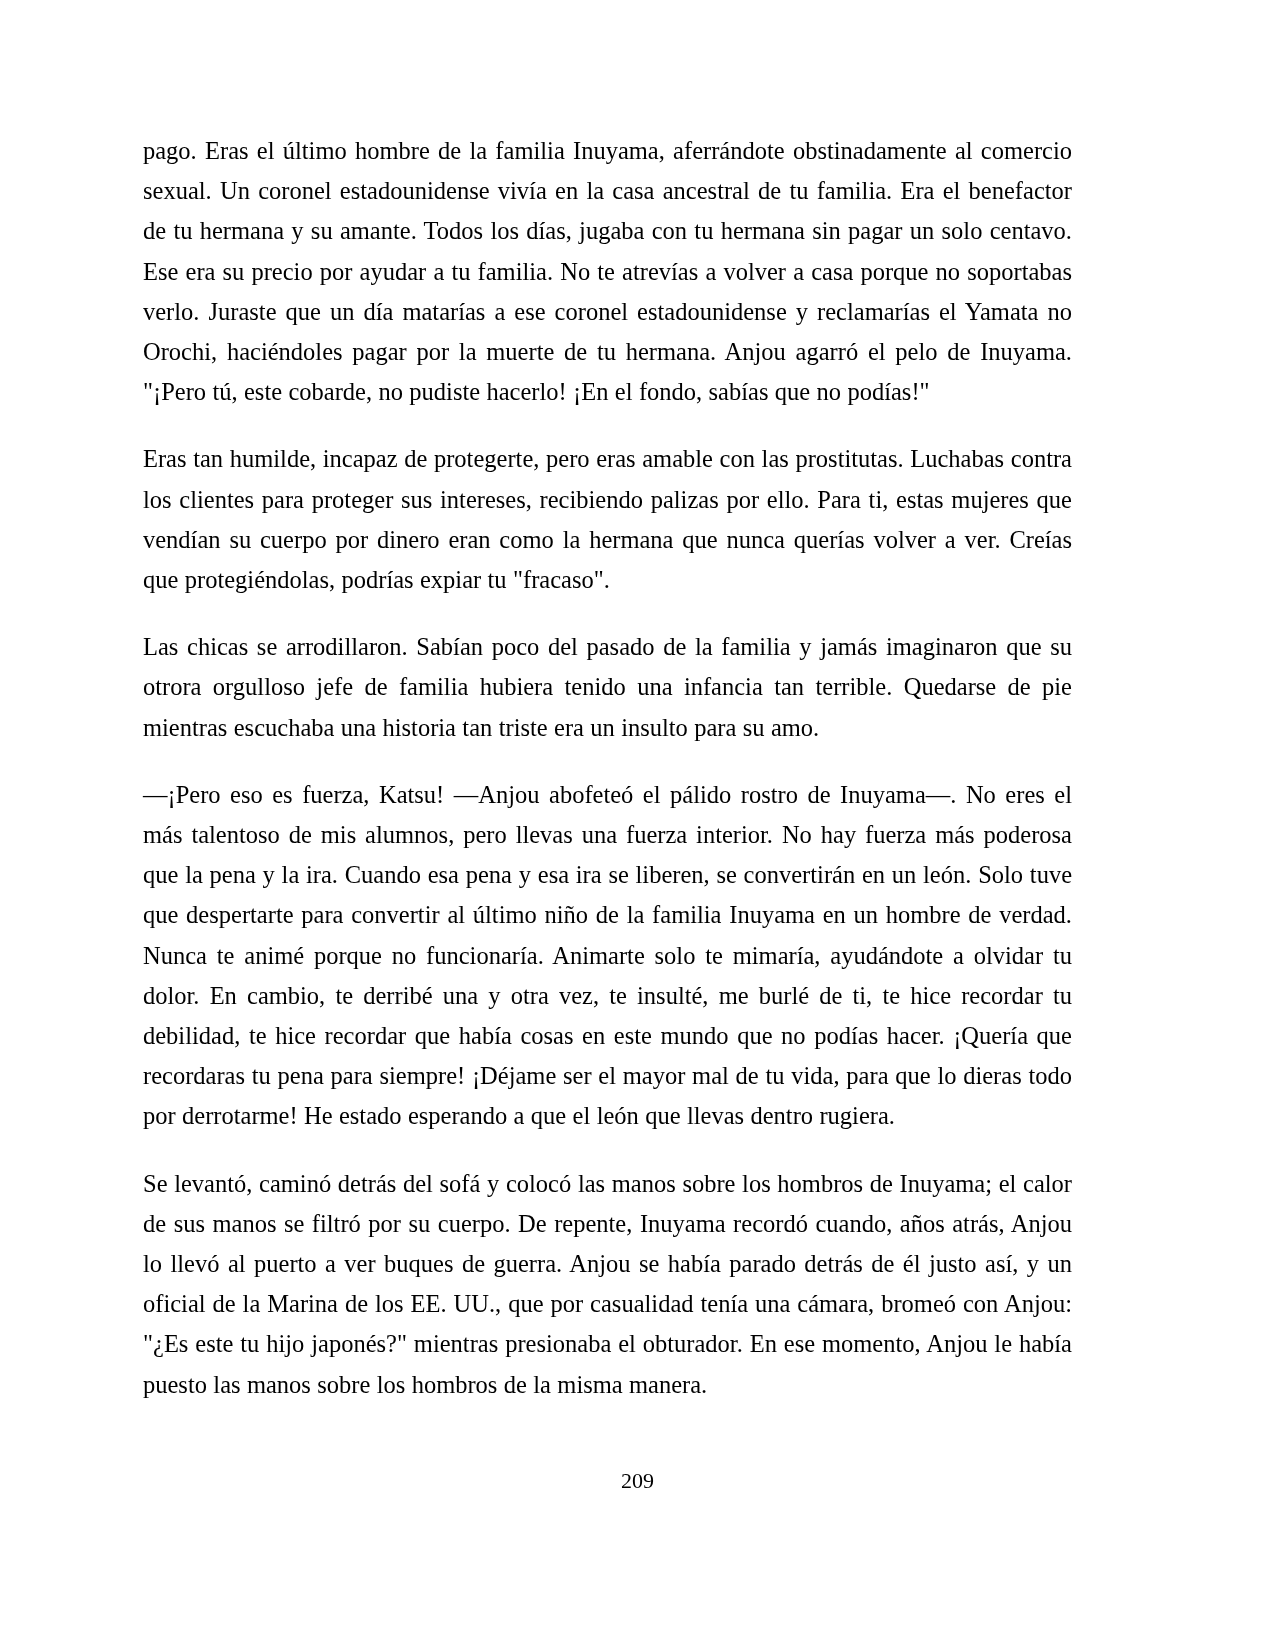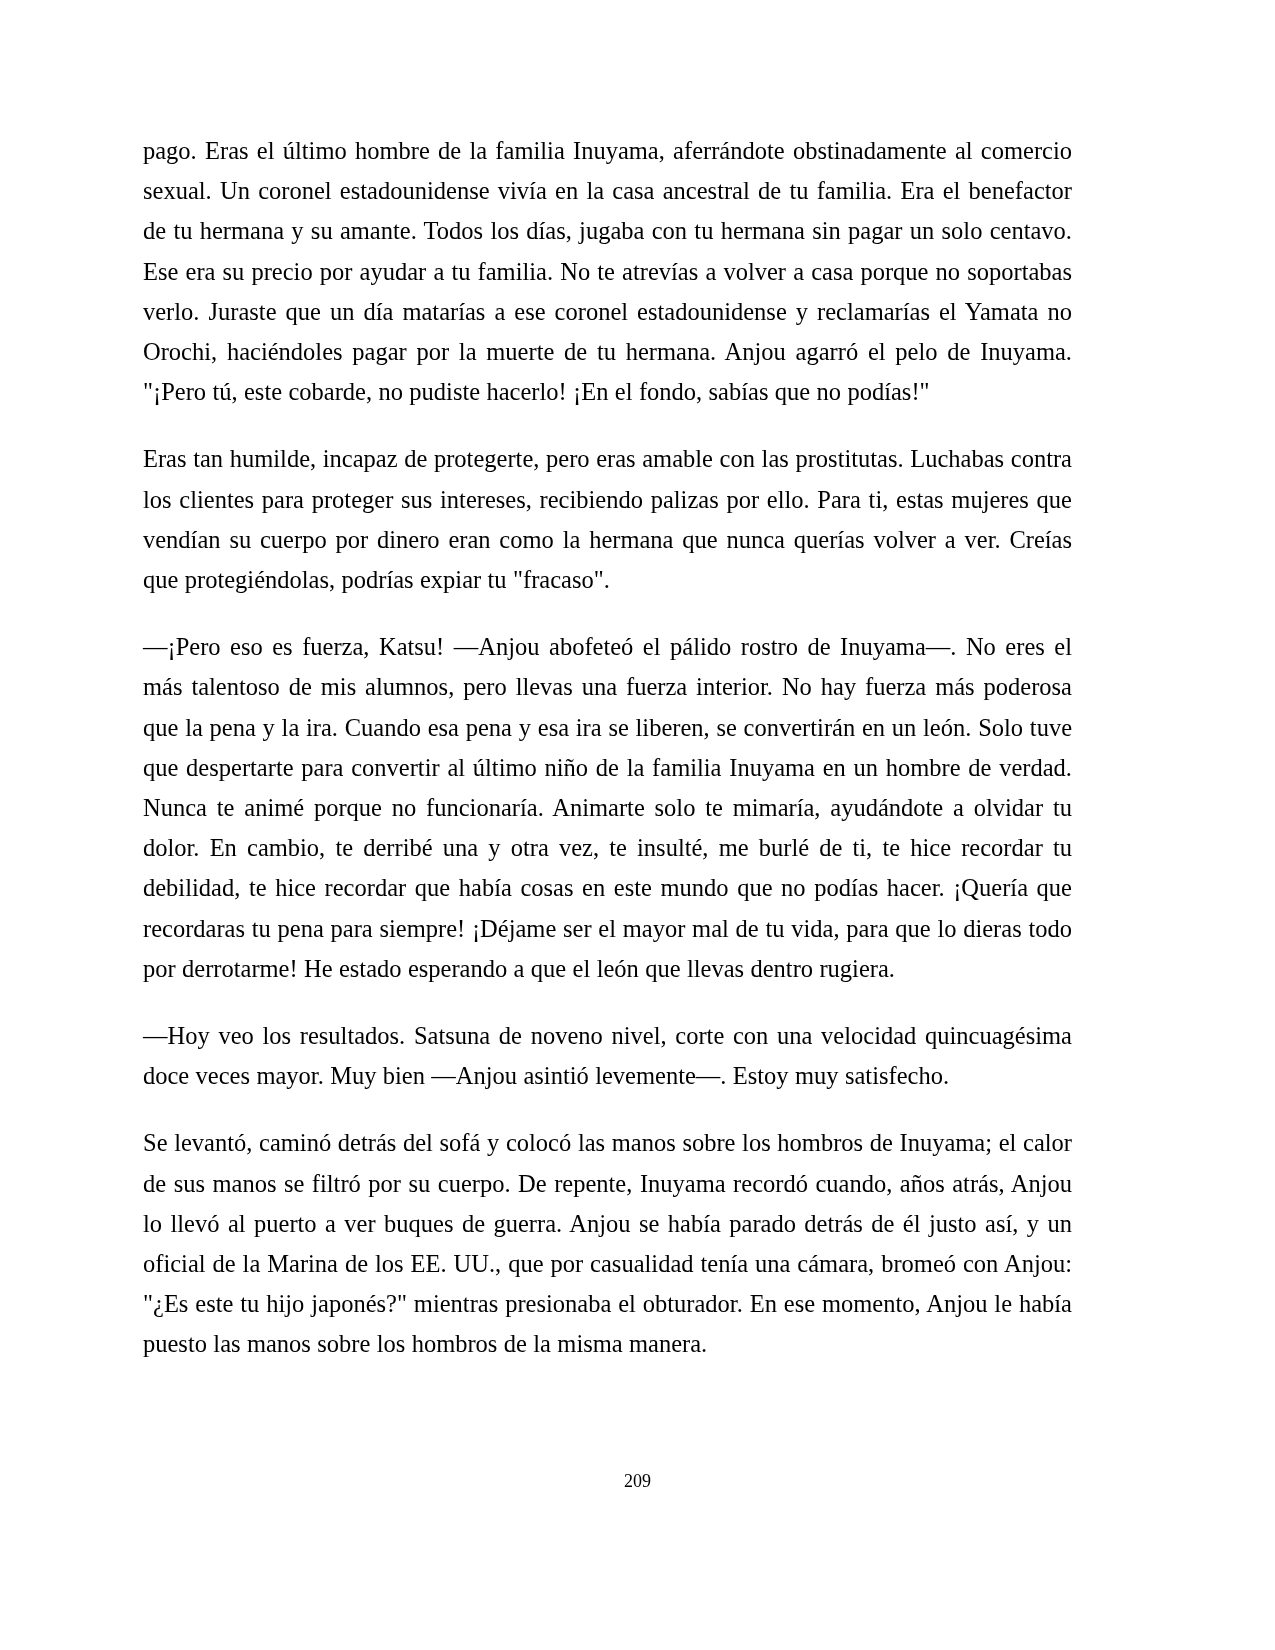--- a/index.html
+++ b/index.html
@@ -40,33 +40,33 @@
   }
   p.para:last-child {
     margin-bottom: 0;
   }
   .page-number {
     position: absolute;
     left: 0;
     right: 0;
     top: 1468px;
     text-align: center;
-    font-size: 18px;
+    font-size: 22px;
     line-height: 26px;
     font-family: "Liberation Serif", "DejaVu Serif", serif;
   }
 </style>
 </head>
 <body>
 
 <div class="page">
 
   <div class="text-column">
     <p class="para">pago. Eras el último hombre de la familia Inuyama, aferrándote obstinadamente al comercio sexual. Un coronel estadounidense vivía en la casa ancestral de tu familia. Era el benefactor de tu hermana y su amante. Todos los días, jugaba con tu hermana sin pagar un solo centavo. Ese era su precio por ayudar a tu familia. No te atrevías a volver a casa porque no soportabas verlo. Juraste que un día matarías a ese coronel estadounidense y reclamarías el Yamata no Orochi, haciéndoles pagar por la muerte de tu hermana. Anjou agarró el pelo de Inuyama. "¡Pero tú, este cobarde, no pudiste hacerlo! ¡En el fondo, sabías que no podías!"</p>
     <p class="para">Eras tan humilde, incapaz de protegerte, pero eras amable con las prostitutas. Luchabas contra los clientes para proteger sus intereses, recibiendo palizas por ello. Para ti, estas mujeres que vendían su cuerpo por dinero eran como la hermana que nunca querías volver a ver. Creías que protegiéndolas, podrías expiar tu "fracaso".</p>
+    <p class="para">Las chicas se arrodillaron. Sabían poco del pasado de la familia y jamás imaginaron que su otrora orgulloso jefe de familia hubiera tenido una infancia tan terrible. Quedarse de pie mientras escuchaba una historia tan triste era un insulto para su amo.</p>
     <p class="para">—¡Pero eso es fuerza, Katsu! —Anjou abofeteó el pálido rostro de Inuyama—. No eres el más talentoso de mis alumnos, pero llevas una fuerza interior. No hay fuerza más poderosa que la pena y la ira. Cuando esa pena y esa ira se liberen, se convertirán en un león. Solo tuve que despertarte para convertir al último niño de la familia Inuyama en un hombre de verdad. Nunca te animé porque no funcionaría. Animarte solo te mimaría, ayudándote a olvidar tu dolor. En cambio, te derribé una y otra vez, te insulté, me burlé de ti, te hice recordar tu debilidad, te hice recordar que había cosas en este mundo que no podías hacer. ¡Quería que recordaras tu pena para siempre! ¡Déjame ser el mayor mal de tu vida, para que lo dieras todo por derrotarme! He estado esperando a que el león que llevas dentro rugiera.</p>
-    <p class="para">—Hoy veo los resultados. Satsuna de noveno nivel, corte con una velocidad quincuagésima doce veces mayor. Muy bien —Anjou asintió levemente—. Estoy muy satisfecho.</p>
     <p class="para">Se levantó, caminó detrás del sofá y colocó las manos sobre los hombros de Inuyama; el calor de sus manos se filtró por su cuerpo. De repente, Inuyama recordó cuando, años atrás, Anjou lo llevó al puerto a ver buques de guerra. Anjou se había parado detrás de él justo así, y un oficial de la Marina de los EE. UU., que por casualidad tenía una cámara, bromeó con Anjou: "¿Es este tu hijo japonés?" mientras presionaba el obturador. En ese momento, Anjou le había puesto las manos sobre los hombros de la misma manera.</p>
   </div>
 
   <div class="page-number">209</div>
 
 </div>
 
 </body></html>

